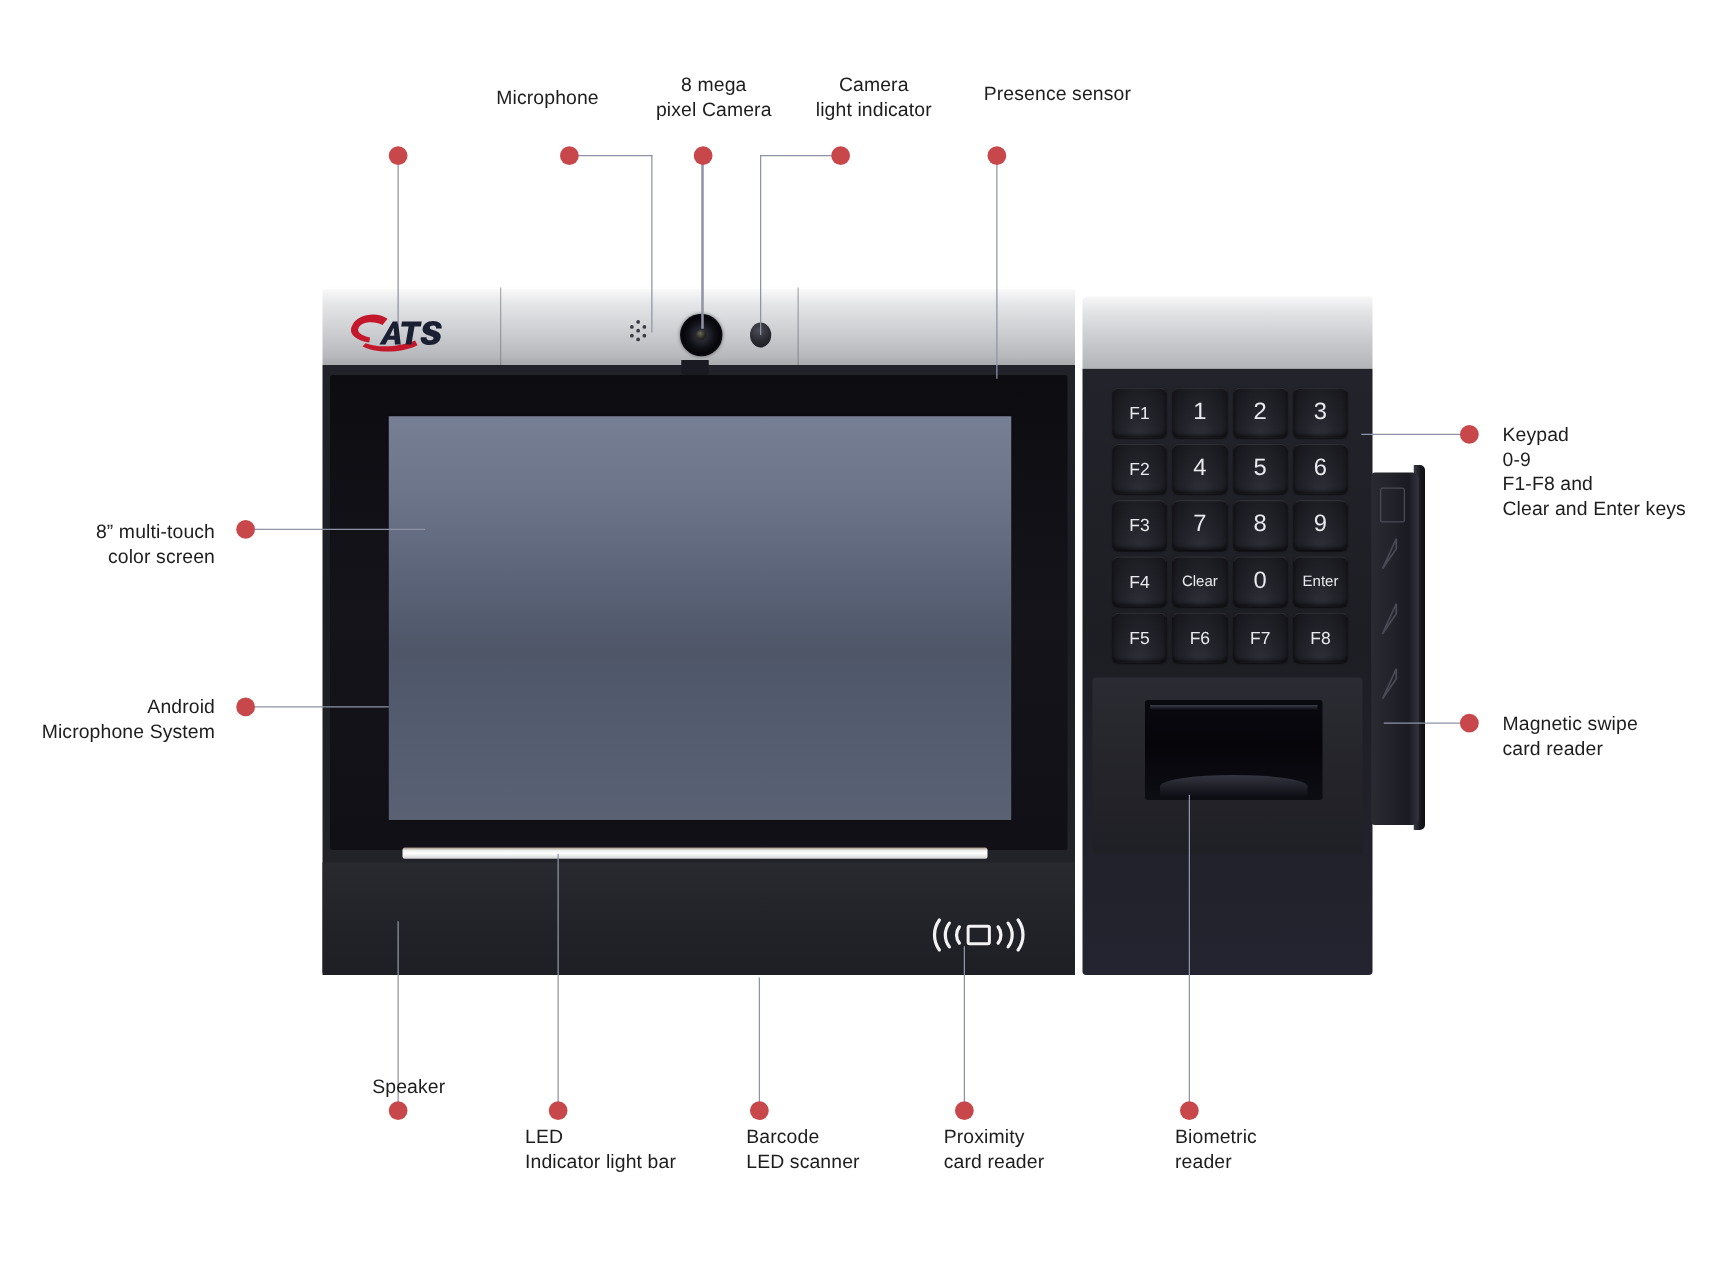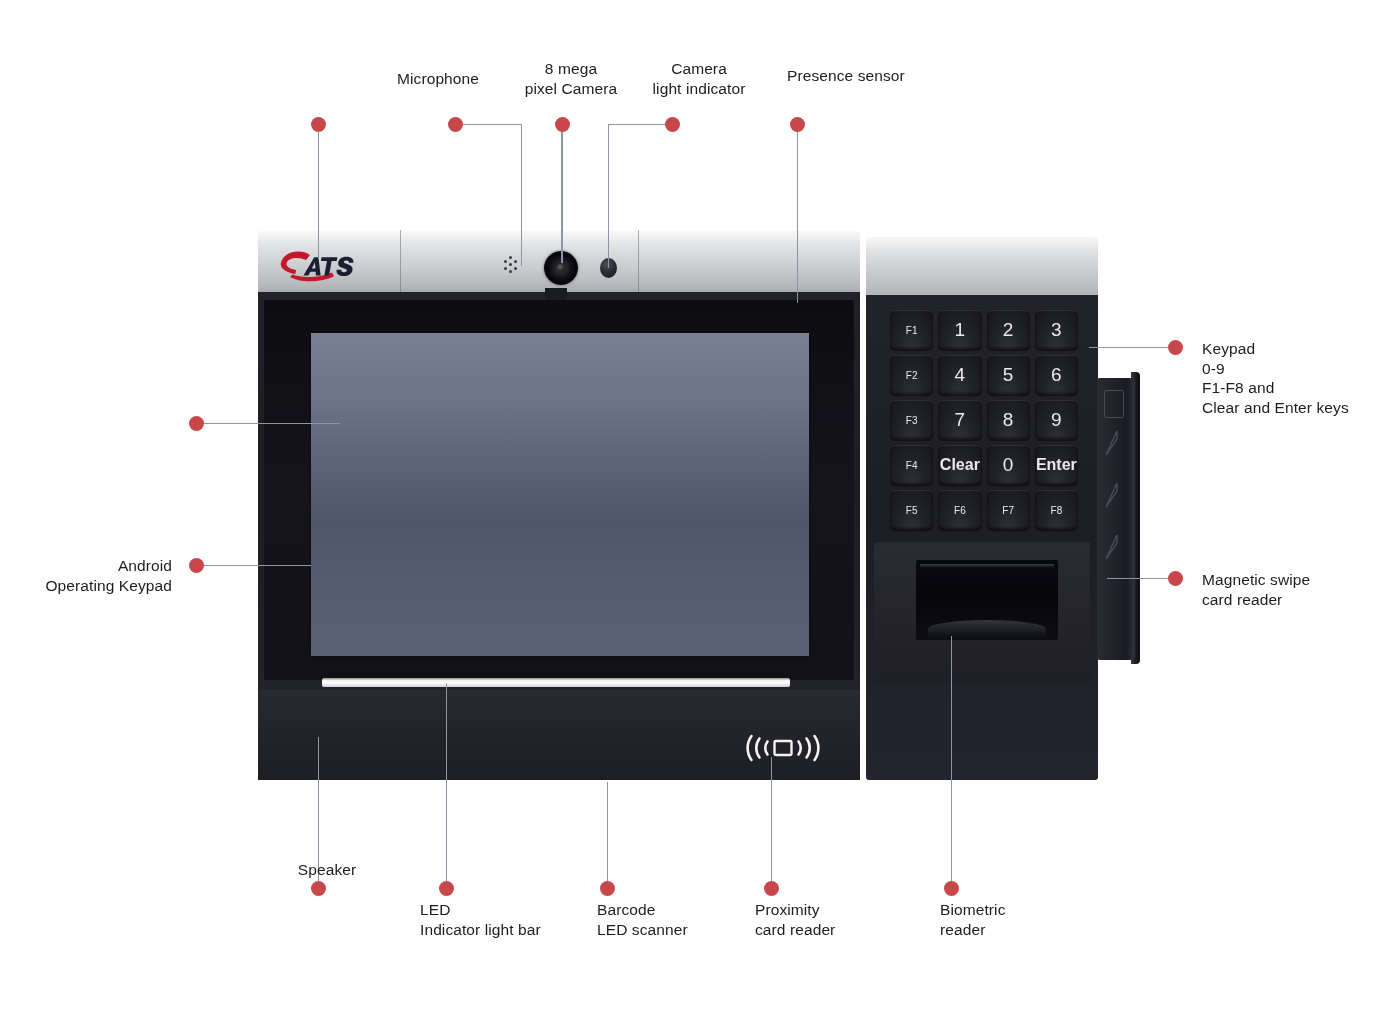--- a/index.html
+++ b/index.html
@@ -200,22 +200,22 @@
     display: flex;
     align-items: center;
     justify-content: center;
     color: #e9e9ef;
     box-shadow: inset 0 1px 0 rgba(255,255,255,0.10),
                 inset 0 -2px 3px rgba(0,0,0,0.55),
                 0 1px 1px rgba(0,0,0,0.5);
     overflow: hidden;
   }
   .key.num { font-size: 19px; font-weight: 400; }
-  .key.fn  { font-size: 10px; }
-  .key.wd  { font-size: 16px; font-weight: bold; }
+  .key.fn  { font-size: 14px; }
+  .key.wd  { font-size: 12px; }
 
   
   .bio-plate {
     position: absolute;
     left: 874px; top: 542px;
     width: 216px; height: 142px;
     background: linear-gradient(180deg,#2b2b33 0%,#232329 60%,#1f1f26 100%);
     border-radius: 3px;
     z-index: 9;
   }
@@ -430,23 +430,25 @@
   <div class="label c" style="left:438px; top:69px; width:180px;">Microphone</div>
 
   <div class="label c" style="left:571px; top:59px; width:180px;">8 mega
 pixel Camera</div>
 
   <div class="label c" style="left:699px; top:59px; width:180px;text-align:center;">Camera
 light indicator</div>
 
   <div class="label l" style="left:787px; top:66px; width:220px;">Presence sensor</div>
 
+  <div class="label r" style="left:0px; top:416px; width:172px;">8” multi-touch
+color screen</div>
 
   <div class="label r" style="left:0px; top:556px; width:172px;">Android
-Operating Keypad</div>
+Microphone System</div>
 
   <div class="label l" style="left:1202px; top:339px; width:200px;">Keypad
 0-9
 F1-F8 and
 Clear and Enter keys</div>
 
   <div class="label l" style="left:1202px; top:570px; width:190px;">Magnetic swipe
 card reader</div>
 
   <div class="label c" style="left:327px; top:860px; width:200px;">Speaker</div>

